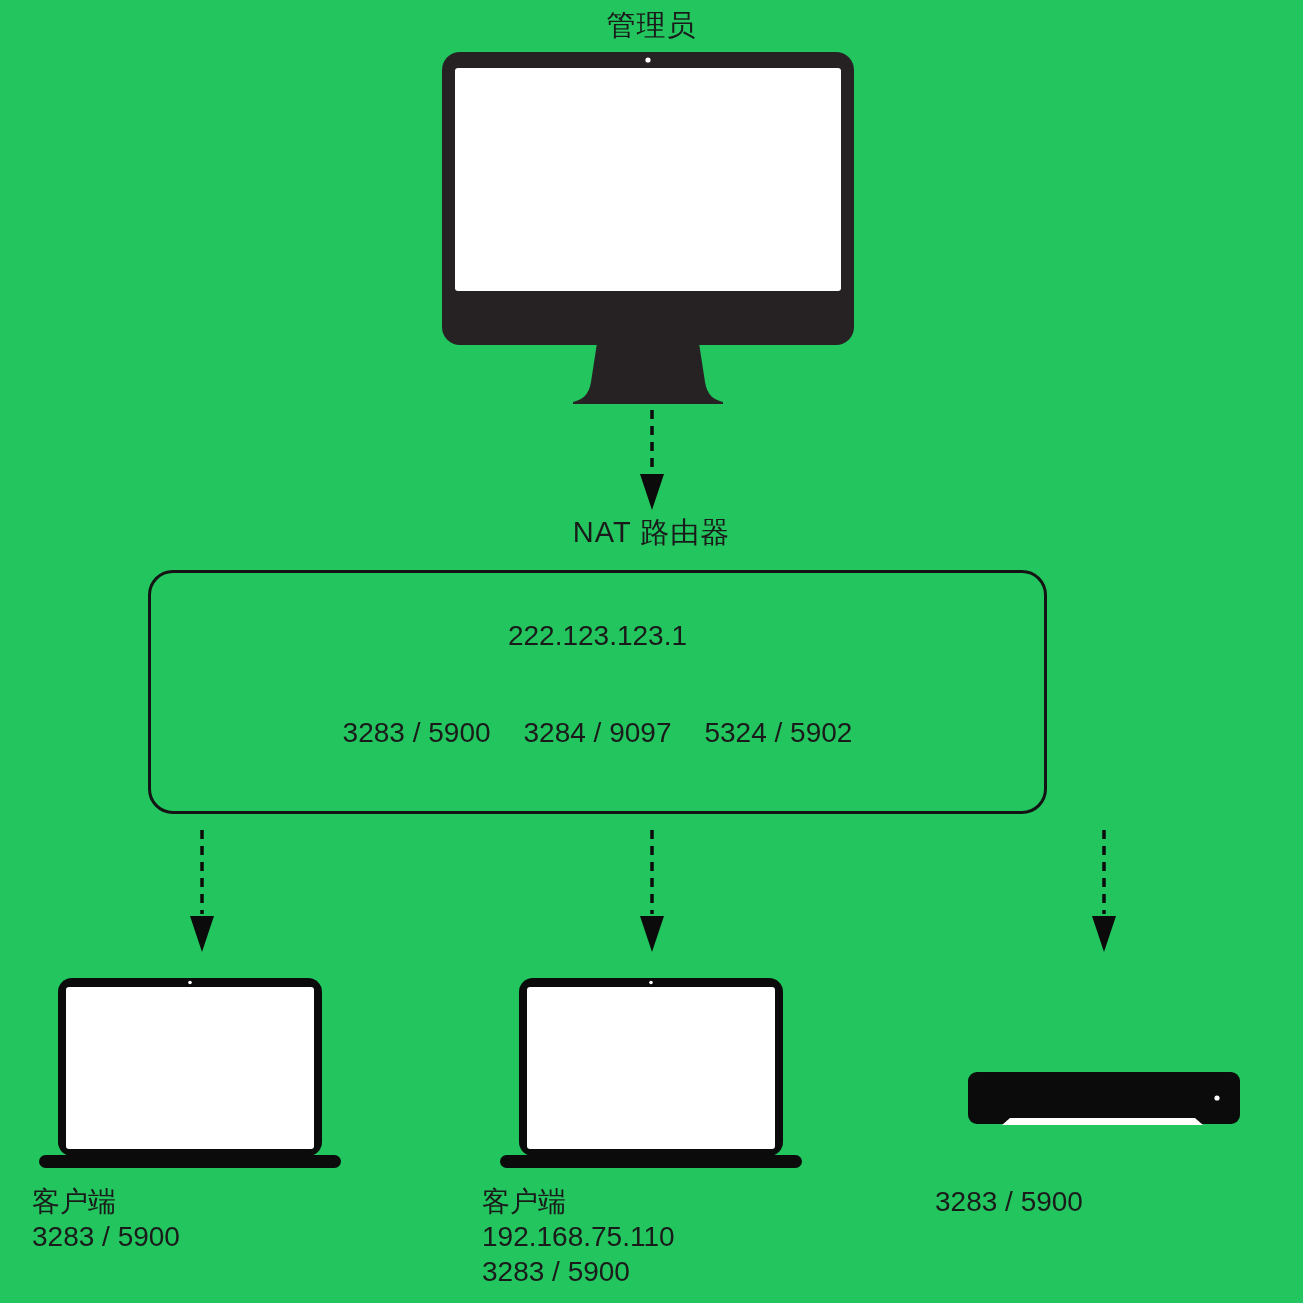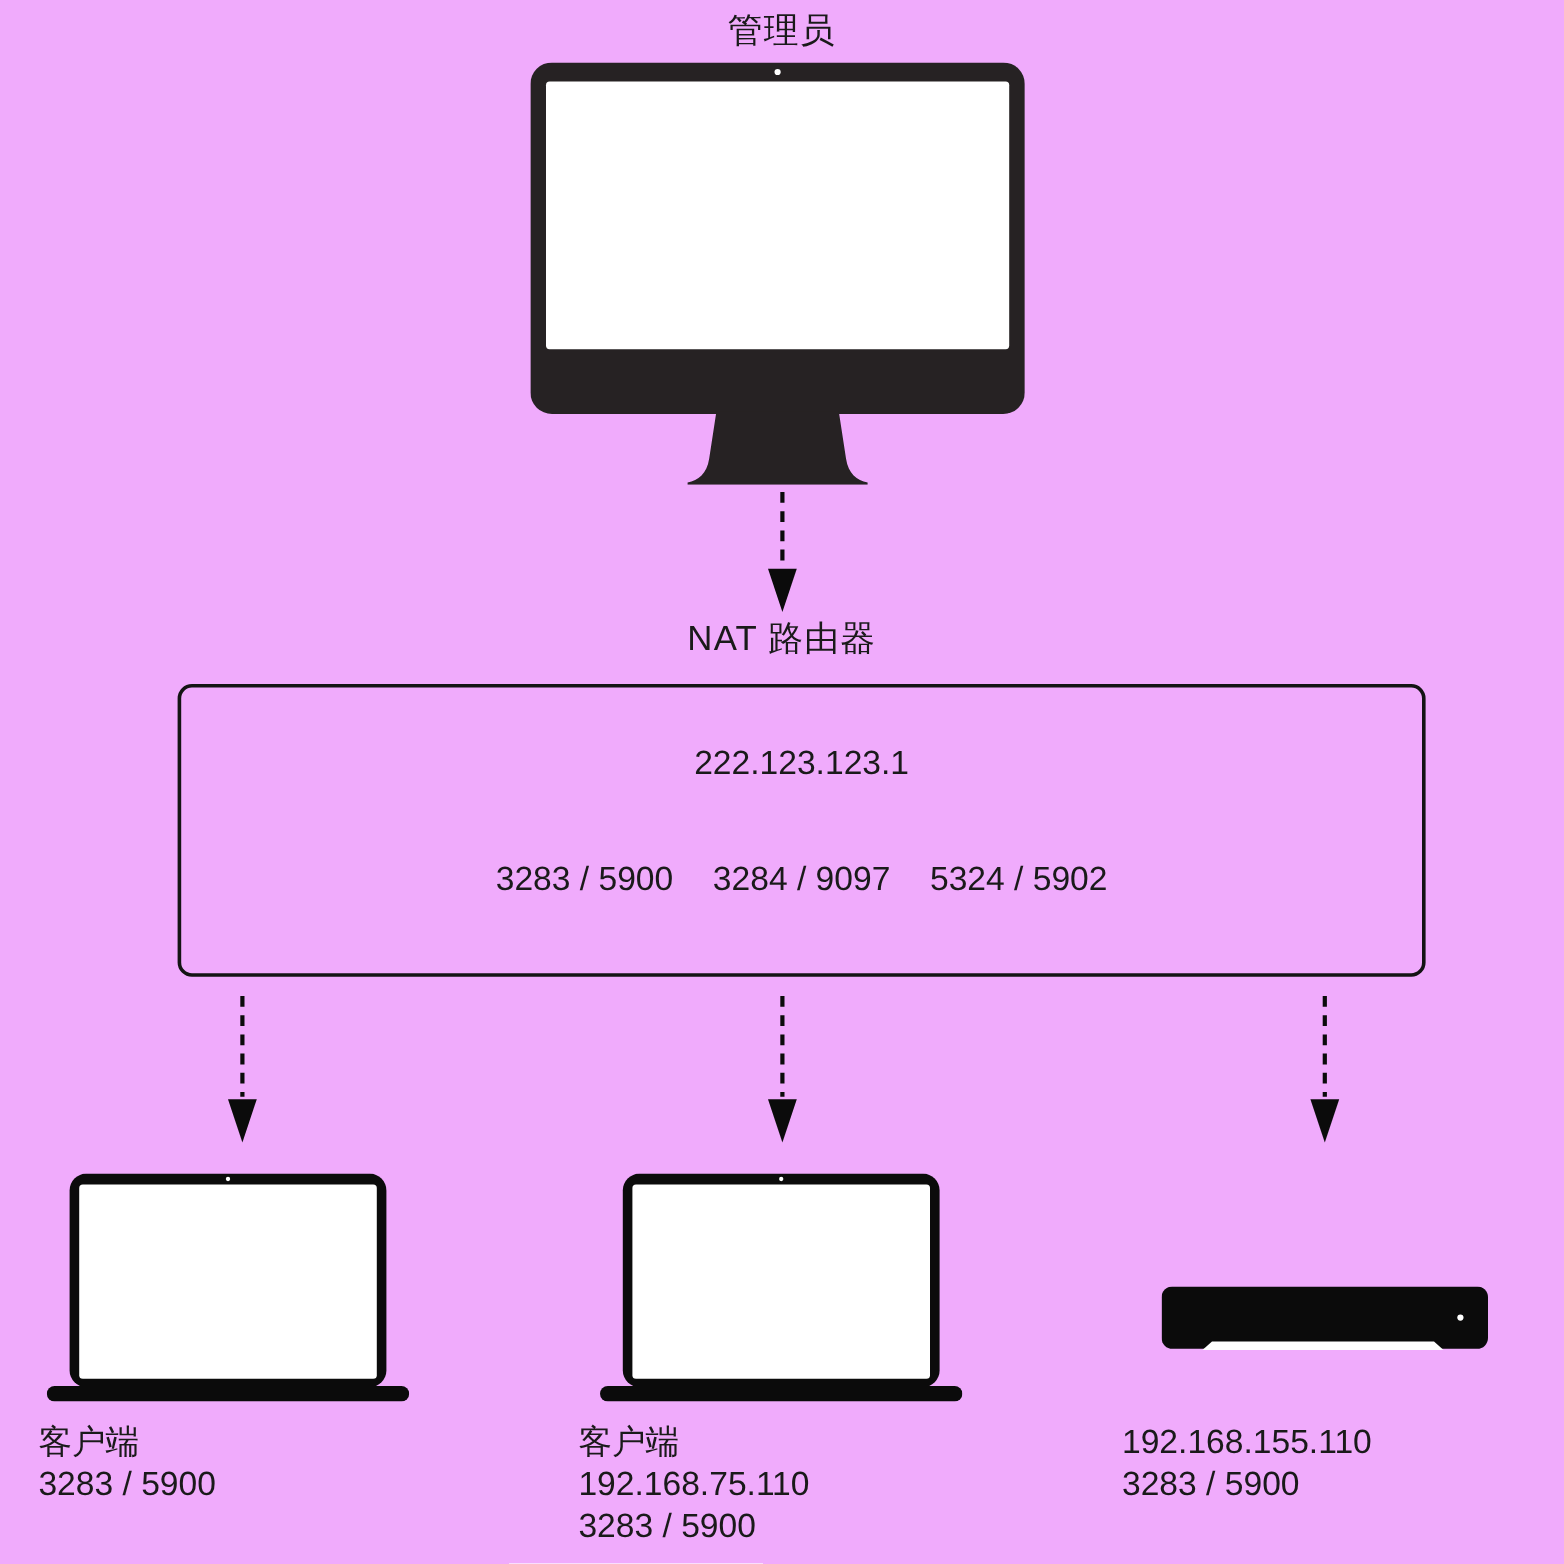--- a/index.html
+++ b/index.html
@@ -1,42 +1,42 @@
 <!DOCTYPE html>
 <html><head>
 <meta charset="utf-8">
 <style>
   html, body { margin: 0; padding: 0; background: #ffffff; }
   #canvas {
     position: relative;
     width: 1303px;
     height: 1303px;
-    background: #f0abfc;
+    background: #22c55e;
     font-family: "Liberation Sans", "DejaVu Sans", sans-serif;
     color: #1a1a1a;
     overflow: hidden;
   }
   .abs { position: absolute; }
 
   .top-label {
     left: 0; width: 100%;
     text-align: center;
     font-size: 29px;
     font-weight: 400;
     letter-spacing: 1px;
   }
   .admin-label { top: 6px; }
   .router-label { top: 513px; text-align: center; }
 
   
   .router-box {
     left: 148px; top: 570px;
-    width: 1040px; height: 244px;
+    width: 899px; height: 244px;
     border: 3px solid #141414;
-    border-radius: 12px;
+    border-radius: 25px;
     box-sizing: border-box;
   }
   .router-ip {
     position: absolute;
     top: 47px; left: 0; width: 100%;
     text-align: center;
     font-size: 28px;
   }
   .router-ports {
     position: absolute;
@@ -127,17 +127,16 @@
   <div class="abs device-label dl-1">
     <div>客户端</div>
     <div>3283 / 5900</div>
   </div>
   <div class="abs device-label dl-2">
     <div>客户端</div>
     <div>192.168.75.110</div>
     <div>3283 / 5900</div>
   </div>
   <div class="abs device-label dl-3">
-    <div>192.168.155.110</div>
     <div>3283 / 5900</div>
   </div>
 
 </div>
 
 </body></html>

